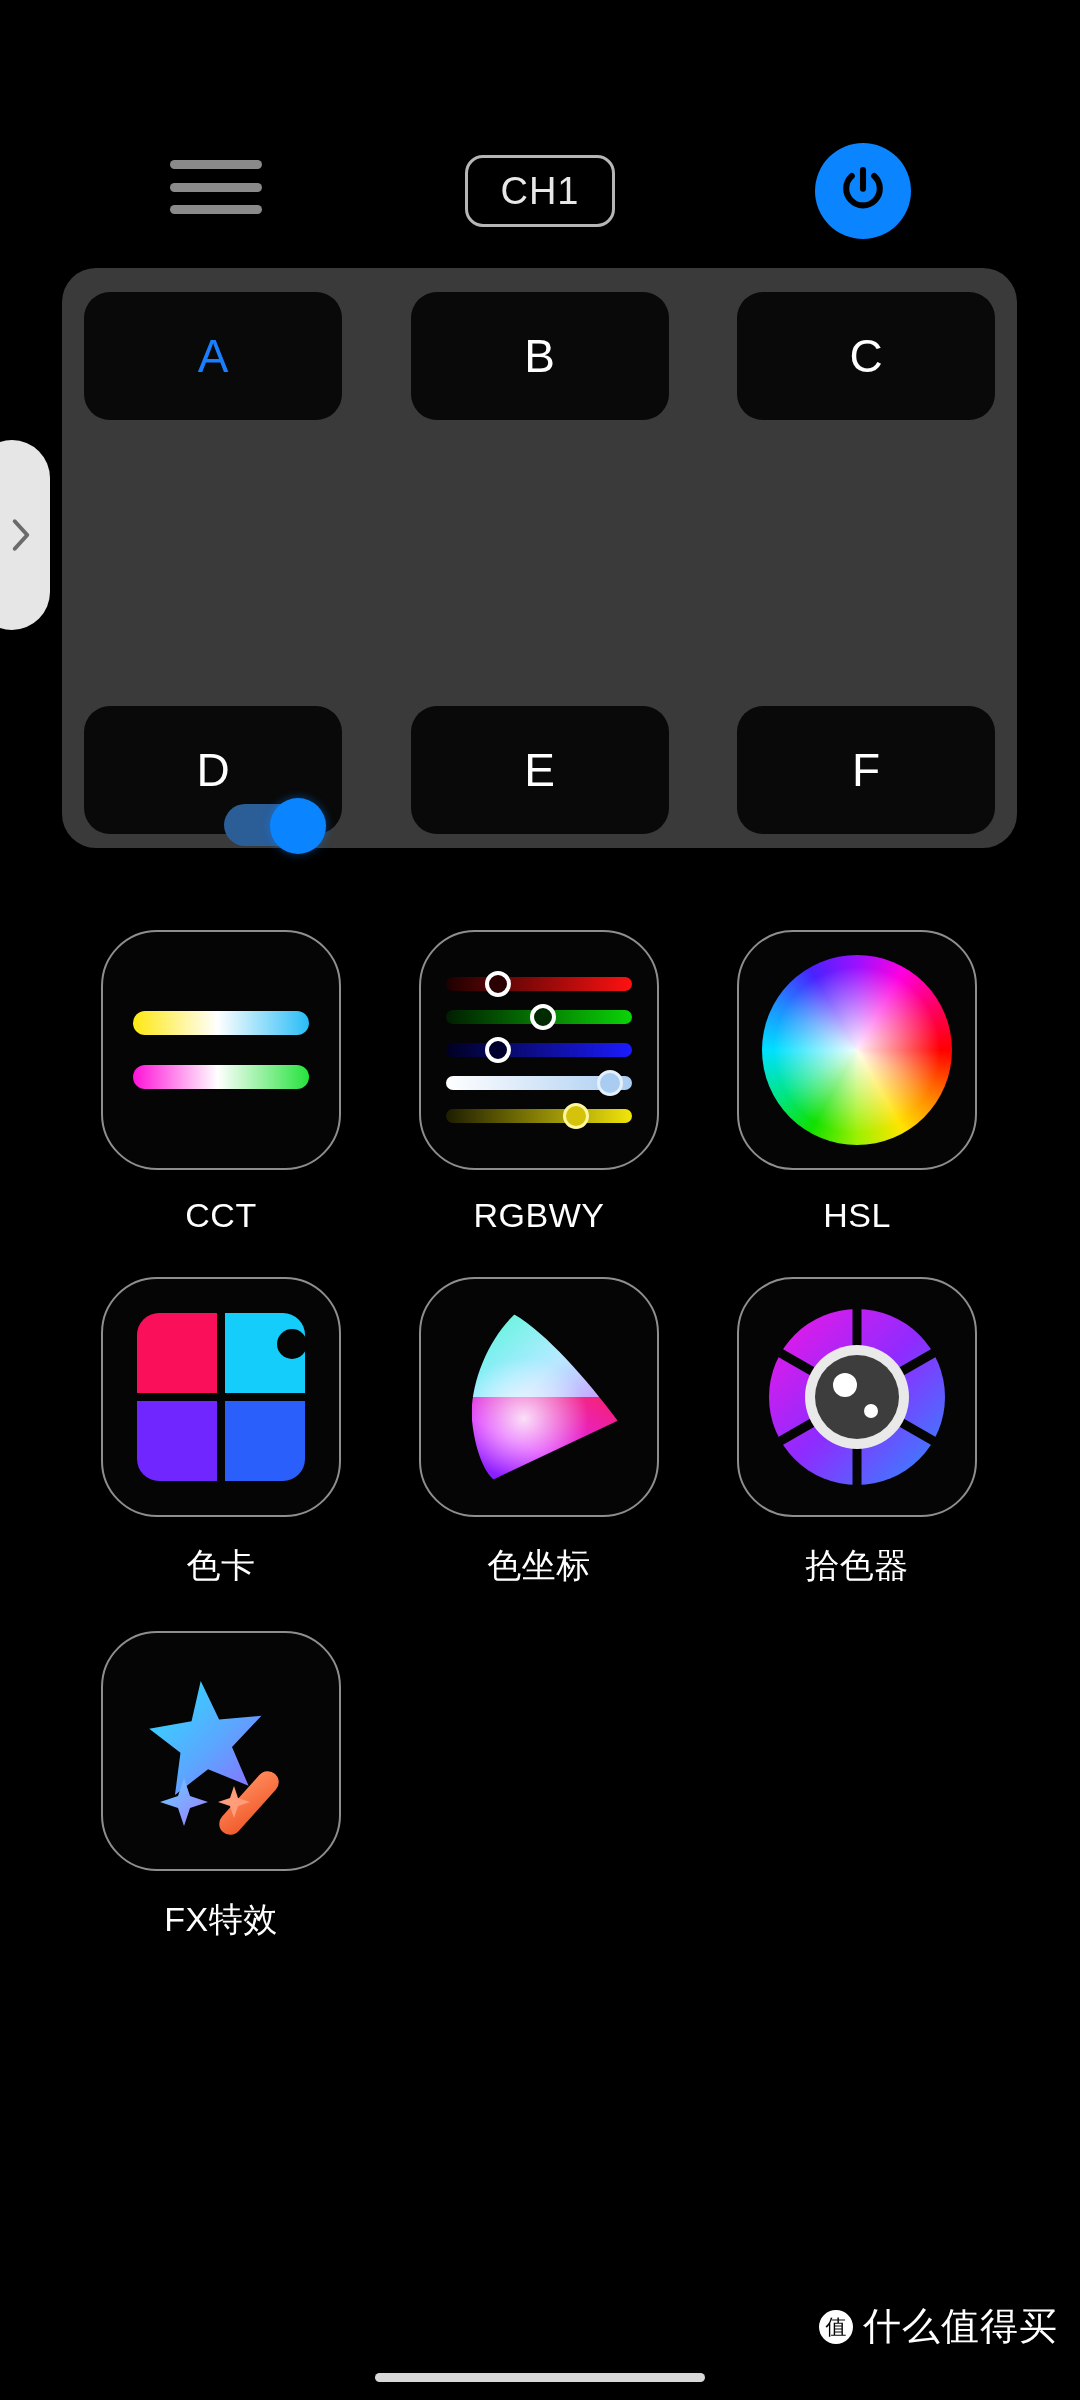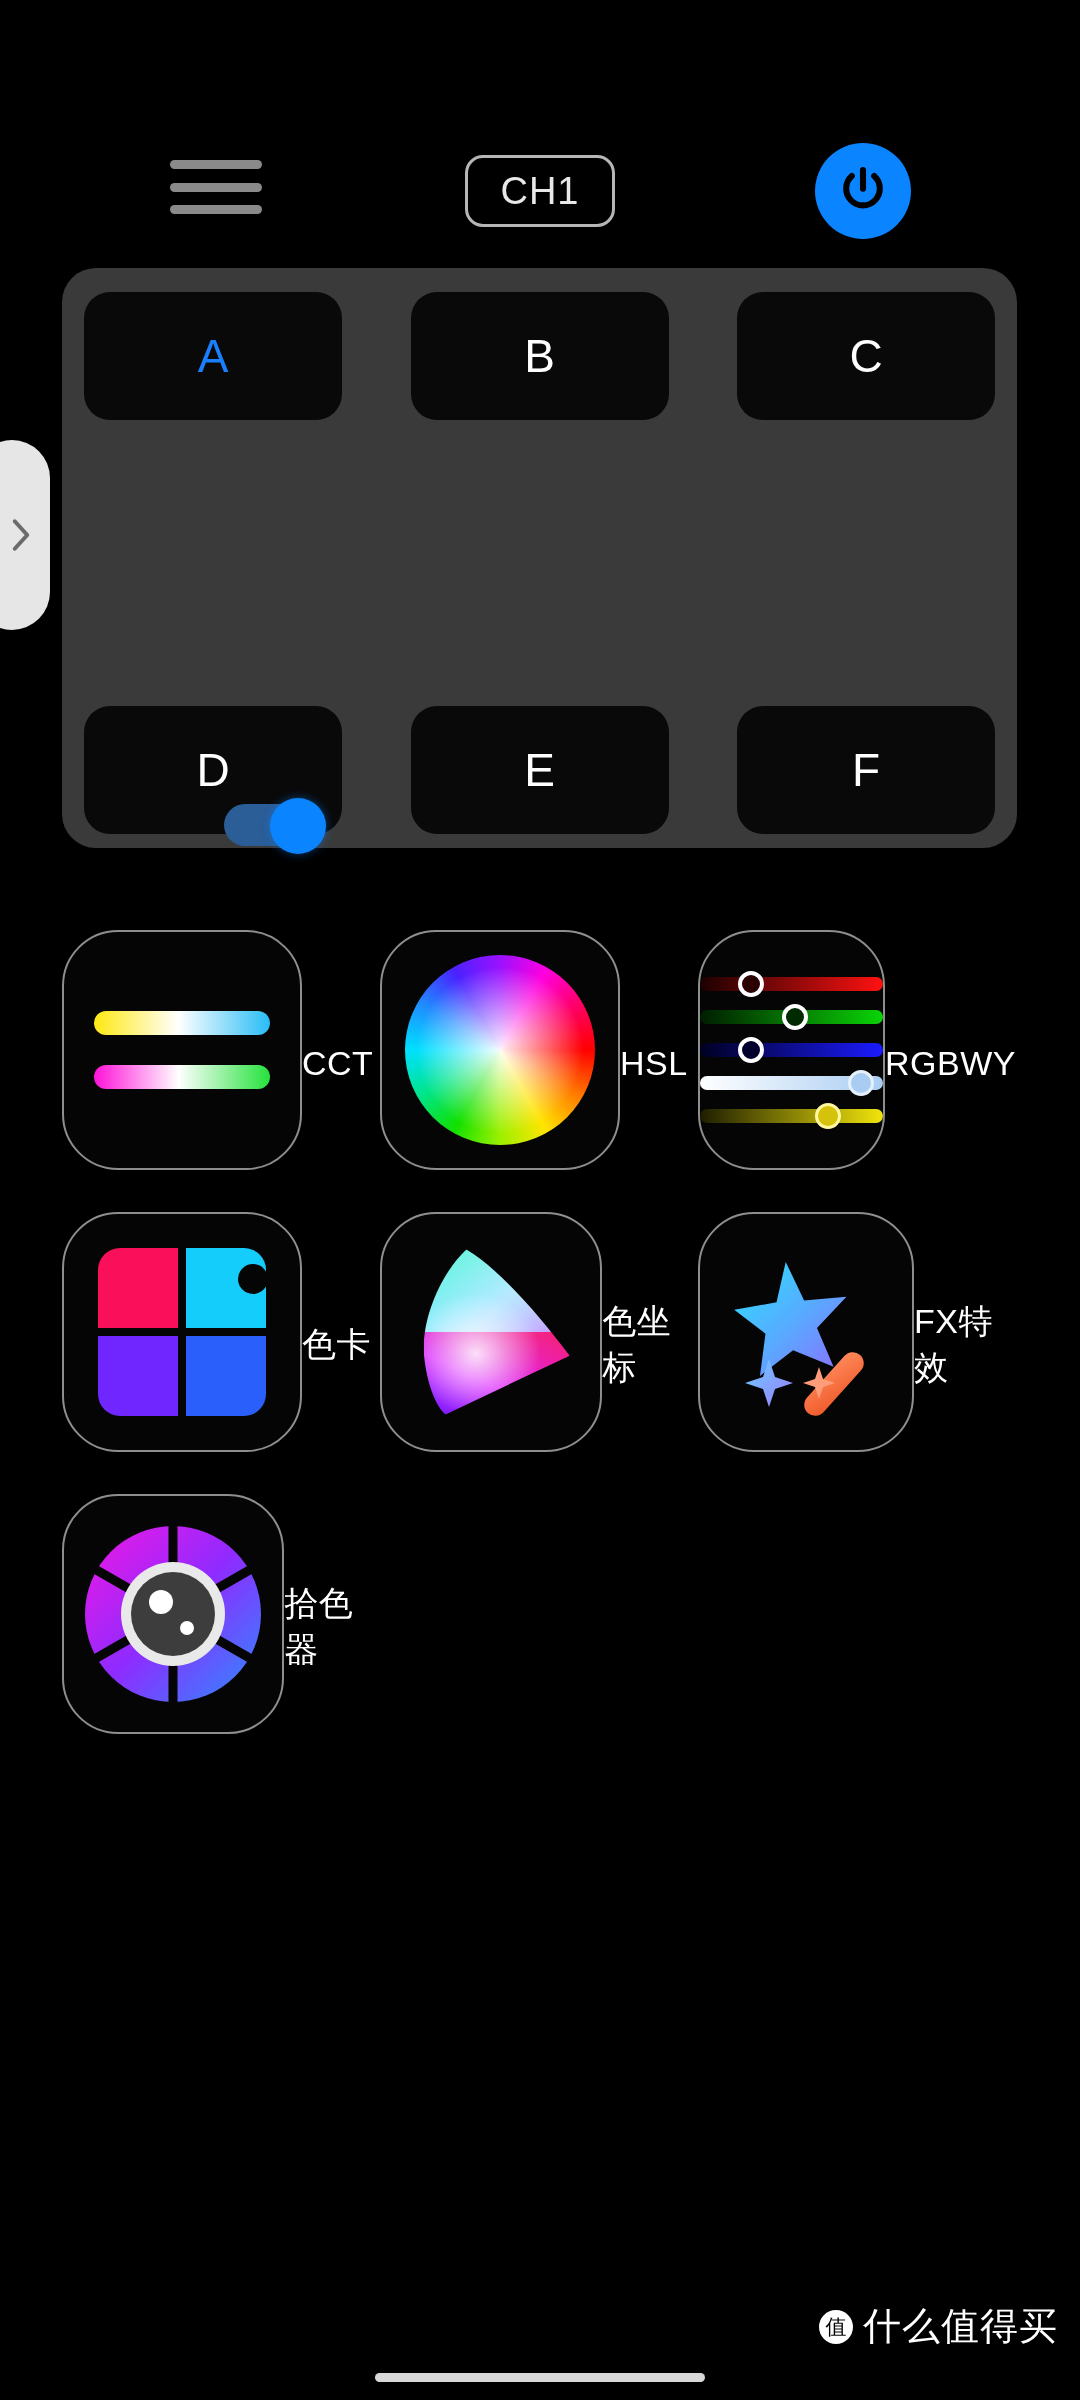--- a/index.html
+++ b/index.html
@@ -90,21 +90,21 @@
   }
 
   
   .modes {
     position:absolute; left:62px; top:930px;
     width:955px;
     display:flex; flex-wrap:wrap;
   }
   .mode {
     width:318px;
-    display:flex; flex-direction:row; align-items:center;
+    display:flex; flex-direction:column; align-items:center;
     margin-bottom:42px;
     cursor:pointer;
   }
   .tile {
     width:240px; height:240px;
     border:2px solid #8e8e8e; border-radius:56px;
     background:#050505;
     position:relative; overflow:hidden;
     display:flex; align-items:center; justify-content:center;
   }
@@ -265,27 +265,20 @@
   <div class="modes">
 
     <div class="mode">
       <div class="tile">
         <div class="cct-wrap">
           <div class="cct-bar top"></div>
           <div class="cct-bar bot"></div>
         </div>
       </div>
       <div class="mlabel">CCT</div>
-    </div>
-
-    <div class="mode">
-      <div class="tile">
-        <div class="hsl-wheel"></div>
-      </div>
-      <div class="mlabel">HSL</div>
     </div>
 
     <div class="mode">
       <div class="tile">
         <div class="rgbwy">
           <div class="sl r">
             <div class="tr"></div>
             <div class="kb" id="kb-r" style="left: 28%;"></div>
           </div>
           <div class="sl g">
@@ -304,20 +297,27 @@
             <div class="tr"></div>
             <div class="kb filled" id="kb-y" style="left: 70%;"></div>
           </div>
         </div>
       </div>
       <div class="mlabel">RGBWY</div>
     </div>
 
     <div class="mode">
       <div class="tile">
+        <div class="hsl-wheel"></div>
+      </div>
+      <div class="mlabel">HSL</div>
+    </div>
+
+    <div class="mode">
+      <div class="tile">
         <div class="ccard">
           <div class="q q1"></div>
           <div class="q q2"></div>
           <div class="q q3"></div>
           <div class="q q4"></div>
           <div class="dot"></div>
         </div>
       </div>
       <div class="mlabel">色卡</div>
     </div>
@@ -354,49 +354,20 @@
             <g clip-path="url(#cieClip)">
               <rect x="0" y="0" width="200" height="190" fill="url(#cieH2)"></rect>
               <rect x="0" y="0" width="200" height="190" fill="url(#cieH1)" opacity="0.82" style="mix-blend-mode:screen"></rect>
               <rect x="0" y="95" width="200" height="95" fill="url(#cieH3)" opacity="0.9"></rect>
               <rect x="0" y="0" width="200" height="190" fill="url(#cieWhite)" opacity="0.85"></rect>
             </g>
           </svg>
         </div>
       </div>
       <div class="mlabel">色坐标</div>
-    </div>
-
-    <div class="mode">
-      <div class="tile">
-        <div class="fx">
-          <svg viewBox="0 0 190 190" width="190" height="190">
-            <defs>
-              <linearGradient id="starG" x1="0" y1="0" x2="1" y2="1">
-                <stop offset="0%" stop-color="#2ae0ff"></stop>
-                <stop offset="55%" stop-color="#5aa8ff"></stop>
-                <stop offset="100%" stop-color="#8f6bff"></stop>
-              </linearGradient>
-              <linearGradient id="wandG" x1="0" y1="0" x2="1" y2="1">
-                <stop offset="0%" stop-color="#ff8a5c"></stop>
-                <stop offset="100%" stop-color="#f05a2a"></stop>
-              </linearGradient>
-              <linearGradient id="sp1" x1="0" y1="0" x2="1" y2="1">
-                <stop offset="0%" stop-color="#6ad0ff"></stop>
-                <stop offset="100%" stop-color="#9b7bff"></stop>
-              </linearGradient>
-            </defs>
-            <path d="M66 14 L86 56 L132 52 L100 86 L118 128 L74 110 L38 138 L44 92 L10 66 L56 58 Z" fill="url(#starG)" transform="translate(14,12) scale(0.92)"></path>
-            <rect x="112" y="108" width="22" height="78" rx="11" fill="url(#wandG)" transform="rotate(42 123 147)"></rect>
-            <path d="M58 122 L64 140 L82 146 L64 152 L58 170 L52 152 L34 146 L52 140 Z" fill="url(#sp1)"></path>
-            <path d="M108 130 L112 142 L124 146 L112 150 L108 162 L104 150 L92 146 L104 142 Z" fill="#ff9d7a"></path>
-          </svg>
-        </div>
-      </div>
-      <div class="mlabel">FX特效</div>
     </div>
 
     <div class="mode">
       <div class="tile">
         <div class="apt">
           <svg viewBox="0 0 200 200" width="200" height="200">
             <defs>
               <linearGradient id="apG" x1="0" y1="0" x2="1" y2="1">
                 <stop offset="0%" stop-color="#ff14e0"></stop>
                 <stop offset="50%" stop-color="#8f2bff"></stop>
@@ -420,20 +391,49 @@
             <circle cx="100" cy="100" r="52" fill="#e9e9e9"></circle>
             <circle cx="100" cy="100" r="42" fill="#3d3d3d"></circle>
             <circle cx="88" cy="88" r="12" fill="#ffffff"></circle>
             <circle cx="114" cy="114" r="7" fill="#ffffff"></circle>
           </svg>
         </div>
       </div>
       <div class="mlabel">拾色器</div>
     </div>
 
+    <div class="mode">
+      <div class="tile">
+        <div class="fx">
+          <svg viewBox="0 0 190 190" width="190" height="190">
+            <defs>
+              <linearGradient id="starG" x1="0" y1="0" x2="1" y2="1">
+                <stop offset="0%" stop-color="#2ae0ff"></stop>
+                <stop offset="55%" stop-color="#5aa8ff"></stop>
+                <stop offset="100%" stop-color="#8f6bff"></stop>
+              </linearGradient>
+              <linearGradient id="wandG" x1="0" y1="0" x2="1" y2="1">
+                <stop offset="0%" stop-color="#ff8a5c"></stop>
+                <stop offset="100%" stop-color="#f05a2a"></stop>
+              </linearGradient>
+              <linearGradient id="sp1" x1="0" y1="0" x2="1" y2="1">
+                <stop offset="0%" stop-color="#6ad0ff"></stop>
+                <stop offset="100%" stop-color="#9b7bff"></stop>
+              </linearGradient>
+            </defs>
+            <path d="M66 14 L86 56 L132 52 L100 86 L118 128 L74 110 L38 138 L44 92 L10 66 L56 58 Z" fill="url(#starG)" transform="translate(14,12) scale(0.92)"></path>
+            <rect x="112" y="108" width="22" height="78" rx="11" fill="url(#wandG)" transform="rotate(42 123 147)"></rect>
+            <path d="M58 122 L64 140 L82 146 L64 152 L58 170 L52 152 L34 146 L52 140 Z" fill="url(#sp1)"></path>
+            <path d="M108 130 L112 142 L124 146 L112 150 L108 162 L104 150 L92 146 L104 142 Z" fill="#ff9d7a"></path>
+          </svg>
+        </div>
+      </div>
+      <div class="mlabel">FX特效</div>
+    </div>
+
 
   </div>
 
   <div class="watermark">
     <div class="wm-badge">值</div>
     <div class="wm-text">什么值得买</div>
   </div>
 
   <div class="homebar"></div>
 

